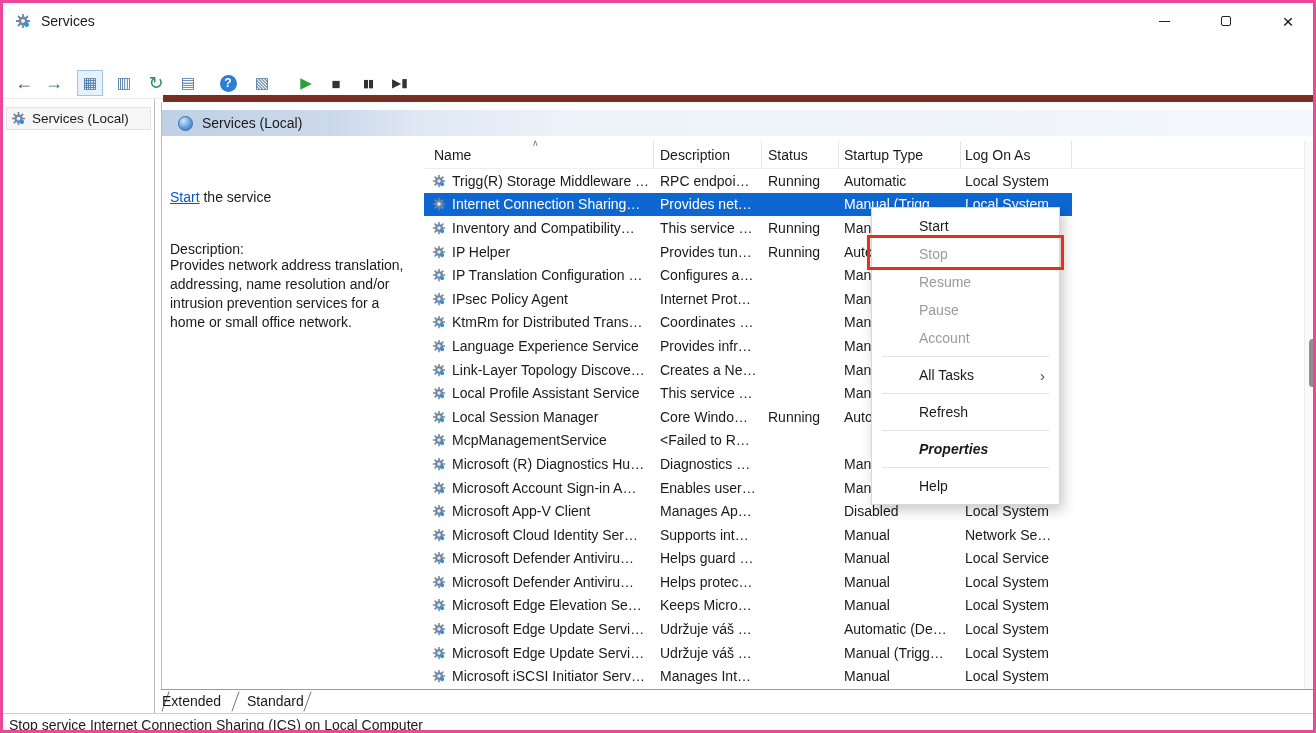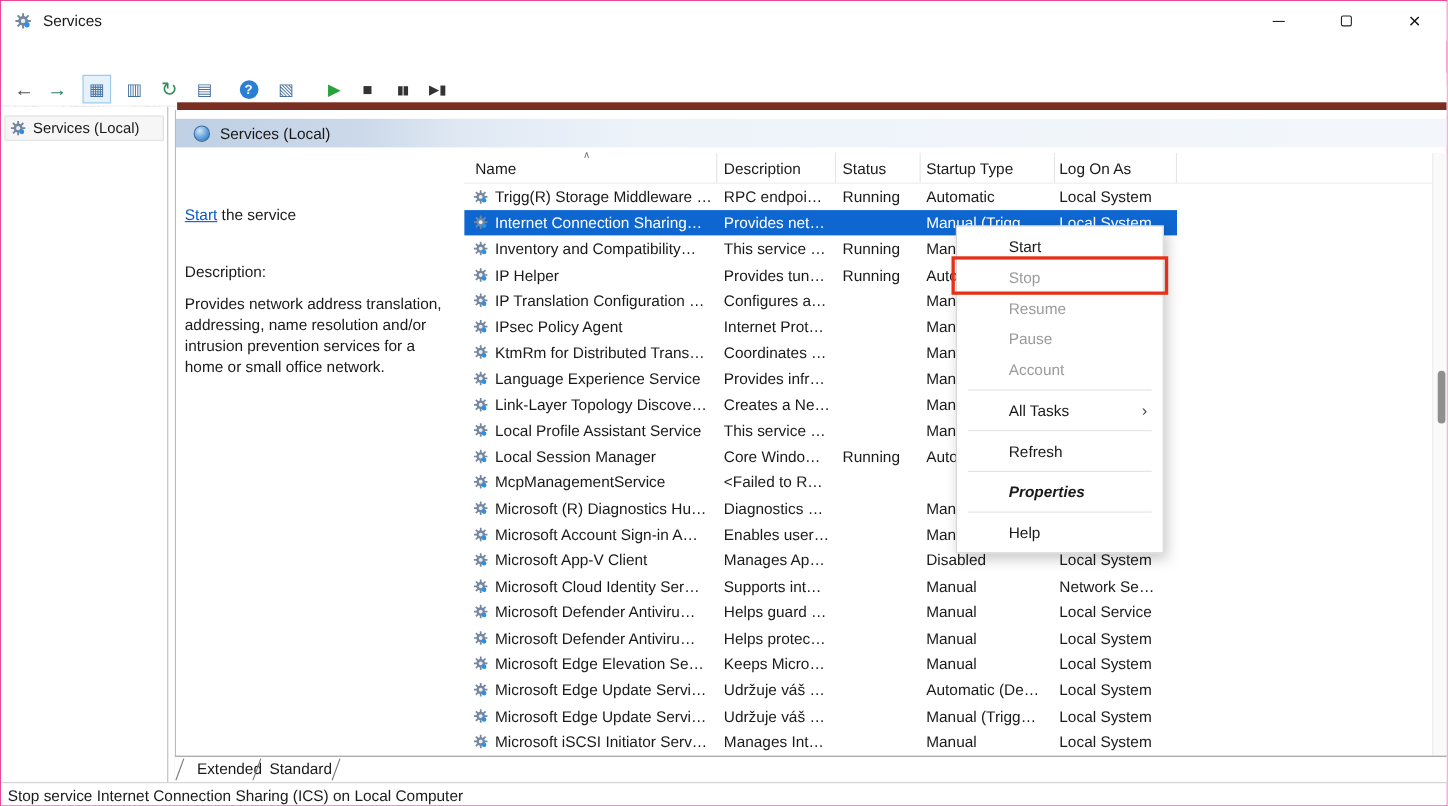--- a/index.html
+++ b/index.html
@@ -1,20 +1,20 @@
 <!DOCTYPE html>
 <html><head>
 <meta charset="utf-8">
 <style>
   *{margin:0;padding:0;box-sizing:border-box;}
   html,body{background:#e9e9e9;}
   #window{
     position:relative;width:1316px;height:733px;background:#fff;
     font-family:"Liberation Sans","DejaVu Sans",sans-serif;font-size:14px;color:#1a1a1a;
-    overflow:hidden;border:1px solid #ec4899;
+    overflow:hidden;border:3px solid #ec4899;
   }
   
   .titlebar{position:absolute;left:0;top:0;width:1316px;height:36px;background:#fff;display:flex;align-items:center;}
   .app-icon{margin-left:12px;display:flex;}
   .title-text{margin-left:10px;font-size:14px;}
   .win-controls{position:absolute;right:0;top:0;height:36px;display:flex;}
   .win-btn{width:62px;height:36px;display:flex;align-items:center;justify-content:center;cursor:default;}
   .min-glyph{width:11px;height:1px;background:#222;}
   .max-glyph{width:10px;height:10px;border:1px solid #222;border-radius:2px;}
   .close-glyph{font-size:19px;line-height:1;color:#111;}
@@ -37,21 +37,21 @@
   .phdr{position:absolute;left:0;top:8px;width:100%;height:26px;display:flex;align-items:center;
         background:linear-gradient(90deg,#bfd0e4 0,#ccd9ea 170px,#dfe8f3 255px,#eef3fa 420px,#f3f7fb 100%);}
   .phdr-icon{margin-left:16px;width:15px;height:15px;border-radius:50%;
         background:radial-gradient(circle at 35% 30%,#cfe6fa,#5fa0dc 55%,#2b6cb4);border:1px solid #3f6ea6;}
   .phdr-text{margin-left:9px;font-size:14px;}
   
   .svc-title{position:absolute;left:8px;top:42px;width:252px;font-weight:bold;font-size:14.5px;white-space:nowrap;}
   .start-line{position:absolute;left:8px;top:87px;}
   .start-link{color:#0a58c8;text-decoration:underline;cursor:pointer;}
   .desc-label{position:absolute;left:8px;top:139px;}
-  .desc-text{position:absolute;left:8px;top:167px;width:248px;line-height:19px;}
+  .desc-text{position:absolute;left:8px;top:154px;width:248px;line-height:19px;}
   
   .lv-header{position:absolute;left:262px;top:39px;width:880px;height:28px;display:flex;border-bottom:1px solid #ededed;background:#fff;}
   .lv-col{border-right:1px solid #e4e4e4;display:flex;align-items:center;color:#1a1a1a;}
   .hd-name{width:230px;padding-left:10px;position:relative;}
   .sort{position:absolute;left:108px;top:-3px;font-size:9px;color:#777;}
   .hd-desc{width:108px;padding-left:6px;}
   .hd-status{width:77px;padding-left:6px;}
   .hd-startup{width:122px;padding-left:5px;}
   .hd-logon{width:111px;padding-left:4px;}
   .hd-fill{flex:1;border-right:none;}
@@ -75,21 +75,21 @@
        box-shadow:3px 5px 12px rgba(0,0,0,.22);padding:4px 0;z-index:50;}
   .ctx-item{height:28px;display:flex;align-items:center;padding-left:47px;position:relative;}
   .ctx-item.disabled{color:#9b9b9b;}
   .ctx-item.bold{font-weight:bold;font-style:italic;}
   .ctx-sep{height:1px;background:#e3e3e3;margin:4px 10px;}
   .ctx-arrow{position:absolute;right:14px;font-size:15px;color:#444;}
   .red-box{position:absolute;left:864px;top:232px;width:197px;height:35px;border:3px solid #e53117;z-index:60;}
   
   .tabs{position:absolute;left:158px;top:686px;width:1158px;height:24px;background:#fff;border-top:1px solid #9a9a9a;}
   .tab-label{position:absolute;top:3px;}
-  .tab-ext{left:20px;}
+  .tab-ext{left:1px;}
   .tab-std{left:86px;}
   .tab-slash{position:absolute;top:1px;width:1px;height:21px;background:#777;transform:rotate(20deg);}
   .sl1{left:4px;} .sl2{left:74px;} .sl3{left:146px;}
   
   .statusbar{position:absolute;left:0;top:710px;width:1316px;height:23px;background:#fff;border-top:1px solid #d0d0d0;display:flex;align-items:center;padding-left:6px;}
 </style>
 </head>
 <body>
 
 <div id="window">

